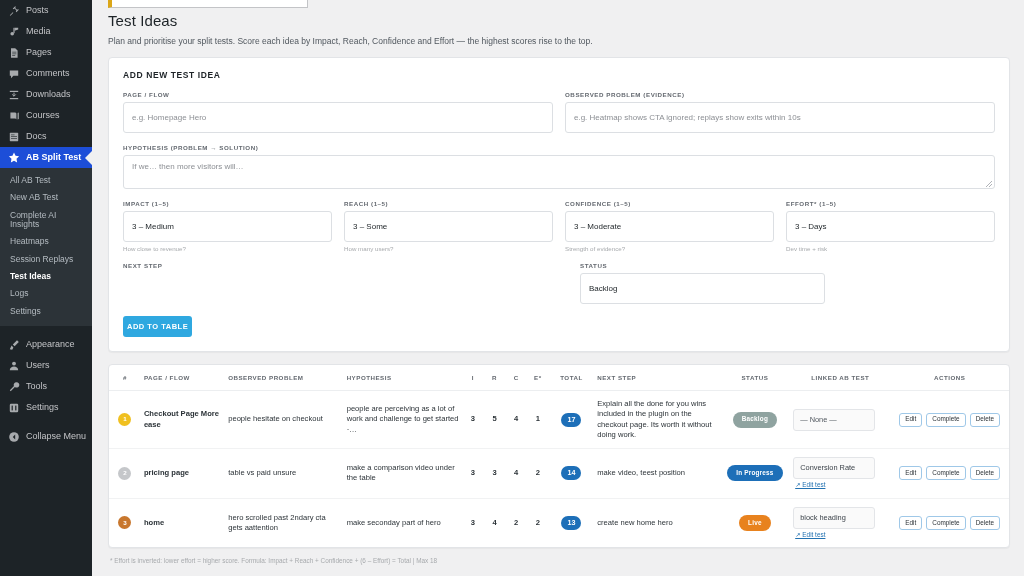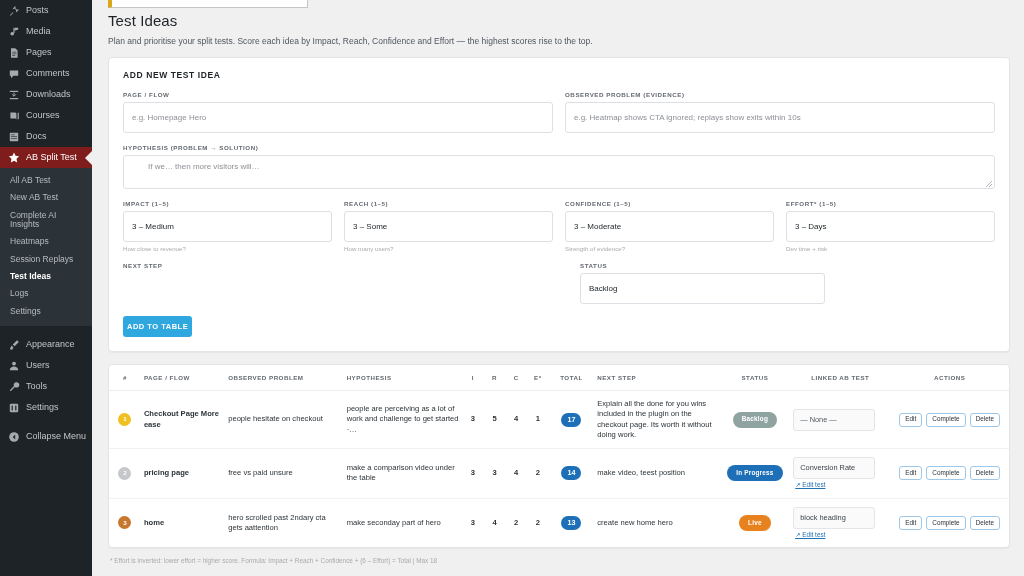--- a/index.html
+++ b/index.html
@@ -17,21 +17,21 @@
     background: #1d2327; color: #c3c4c7;
     font-size: 9px; position: relative; overflow: hidden;
   }
   .menu-item {
     display: flex; align-items: center; gap: 6px;
     padding: 5px 0 5px 8px; height: 21px; line-height: 1;
     color: #c3c4c7; white-space: nowrap;
   }
   .menu-item .ico { width: 12px; height: 12px; flex: 0 0 12px; display:flex; align-items:center; justify-content:center; }
   .menu-item .ico svg { width: 12px; height: 12px; fill: #a7aaad; }
-  .menu-item.current { background: #7f1d1d; color: #fff; font-weight: normal; position: relative; }
+  .menu-item.current { background: #1d4ed8; color: #fff; font-weight: bold; position: relative; }
   .menu-item.current .ico svg { fill: #fff; }
   .menu-item.current::after {
     content: ""; position: absolute; right: -1px; top: 50%; transform: translateY(-50%);
     border-style: solid; border-width: 8px 8px 8px 0;
     border-color: transparent #f0f0f1 transparent transparent;
   }
   .submenu { background: #2c3338; padding: 4px 16px 6px 0; }
   .submenu .sub {
     display: block; padding: 4px 0 4px 10px; font-size: 8.5px; color: #b5bcc2; line-height: 1.1;
   }
@@ -66,21 +66,21 @@
   .fld {
     width: 100%; height: 31px; border: 1px solid #dcdfe3; border-radius: 3px;
     background: #fff; font-size: 8px; color: #1d2327;
     padding: 0 8px; font-family: "Liberation Sans", sans-serif;
     display: flex; align-items: center;
   }
   .fld.ph { color: #8c8f94; }
   .fta {
     width: 100%; height: 34px; border: 1px solid #dcdfe3; border-radius: 3px;
     background: #fff; font-size: 8px; color: #8c8f94;
-    padding: 6px 24px; position: relative;
+    padding: 6px 8px; position: relative;
   }
   .fta::after {
     content: ""; position: absolute; right: 2px; bottom: 1px;
     width: 6px; height: 6px;
     background:
       linear-gradient(135deg, transparent 46%, #b0b3b8 46%, #b0b3b8 54%, transparent 54%),
       linear-gradient(135deg, transparent 72%, #b0b3b8 72%, #b0b3b8 80%, transparent 80%);
   }
   .fhint { font-size: 6.2px; color: #a7aaad; margin-top: 3px; display: block; }
   .mt10 { margin-top: 10px; }
@@ -438,21 +438,21 @@
                 <span class="minibtn">Delete</span>
               </div>
             </td>
           </tr>
 
           <tr>
             <td class="c-rank">
               <span class="rank r2">2</span>
             </td>
             <td class="c-page">pricing page</td>
-            <td class="c-prob">free vs paid unsure</td>
+            <td class="c-prob">table vs paid unsure</td>
             <td class="c-hyp">make a comparison video under the table</td>
             <td class="c-s sc sc-i">3</td>
             <td class="c-s sc sc-r">3</td>
             <td class="c-s sc sc-c">4</td>
             <td class="c-s sc sc-e">2</td>
             <td class="c-total">
               <span class="total">14</span>
             </td>
             <td class="c-next">make video, teest position</td>
             <td class="c-stat">

